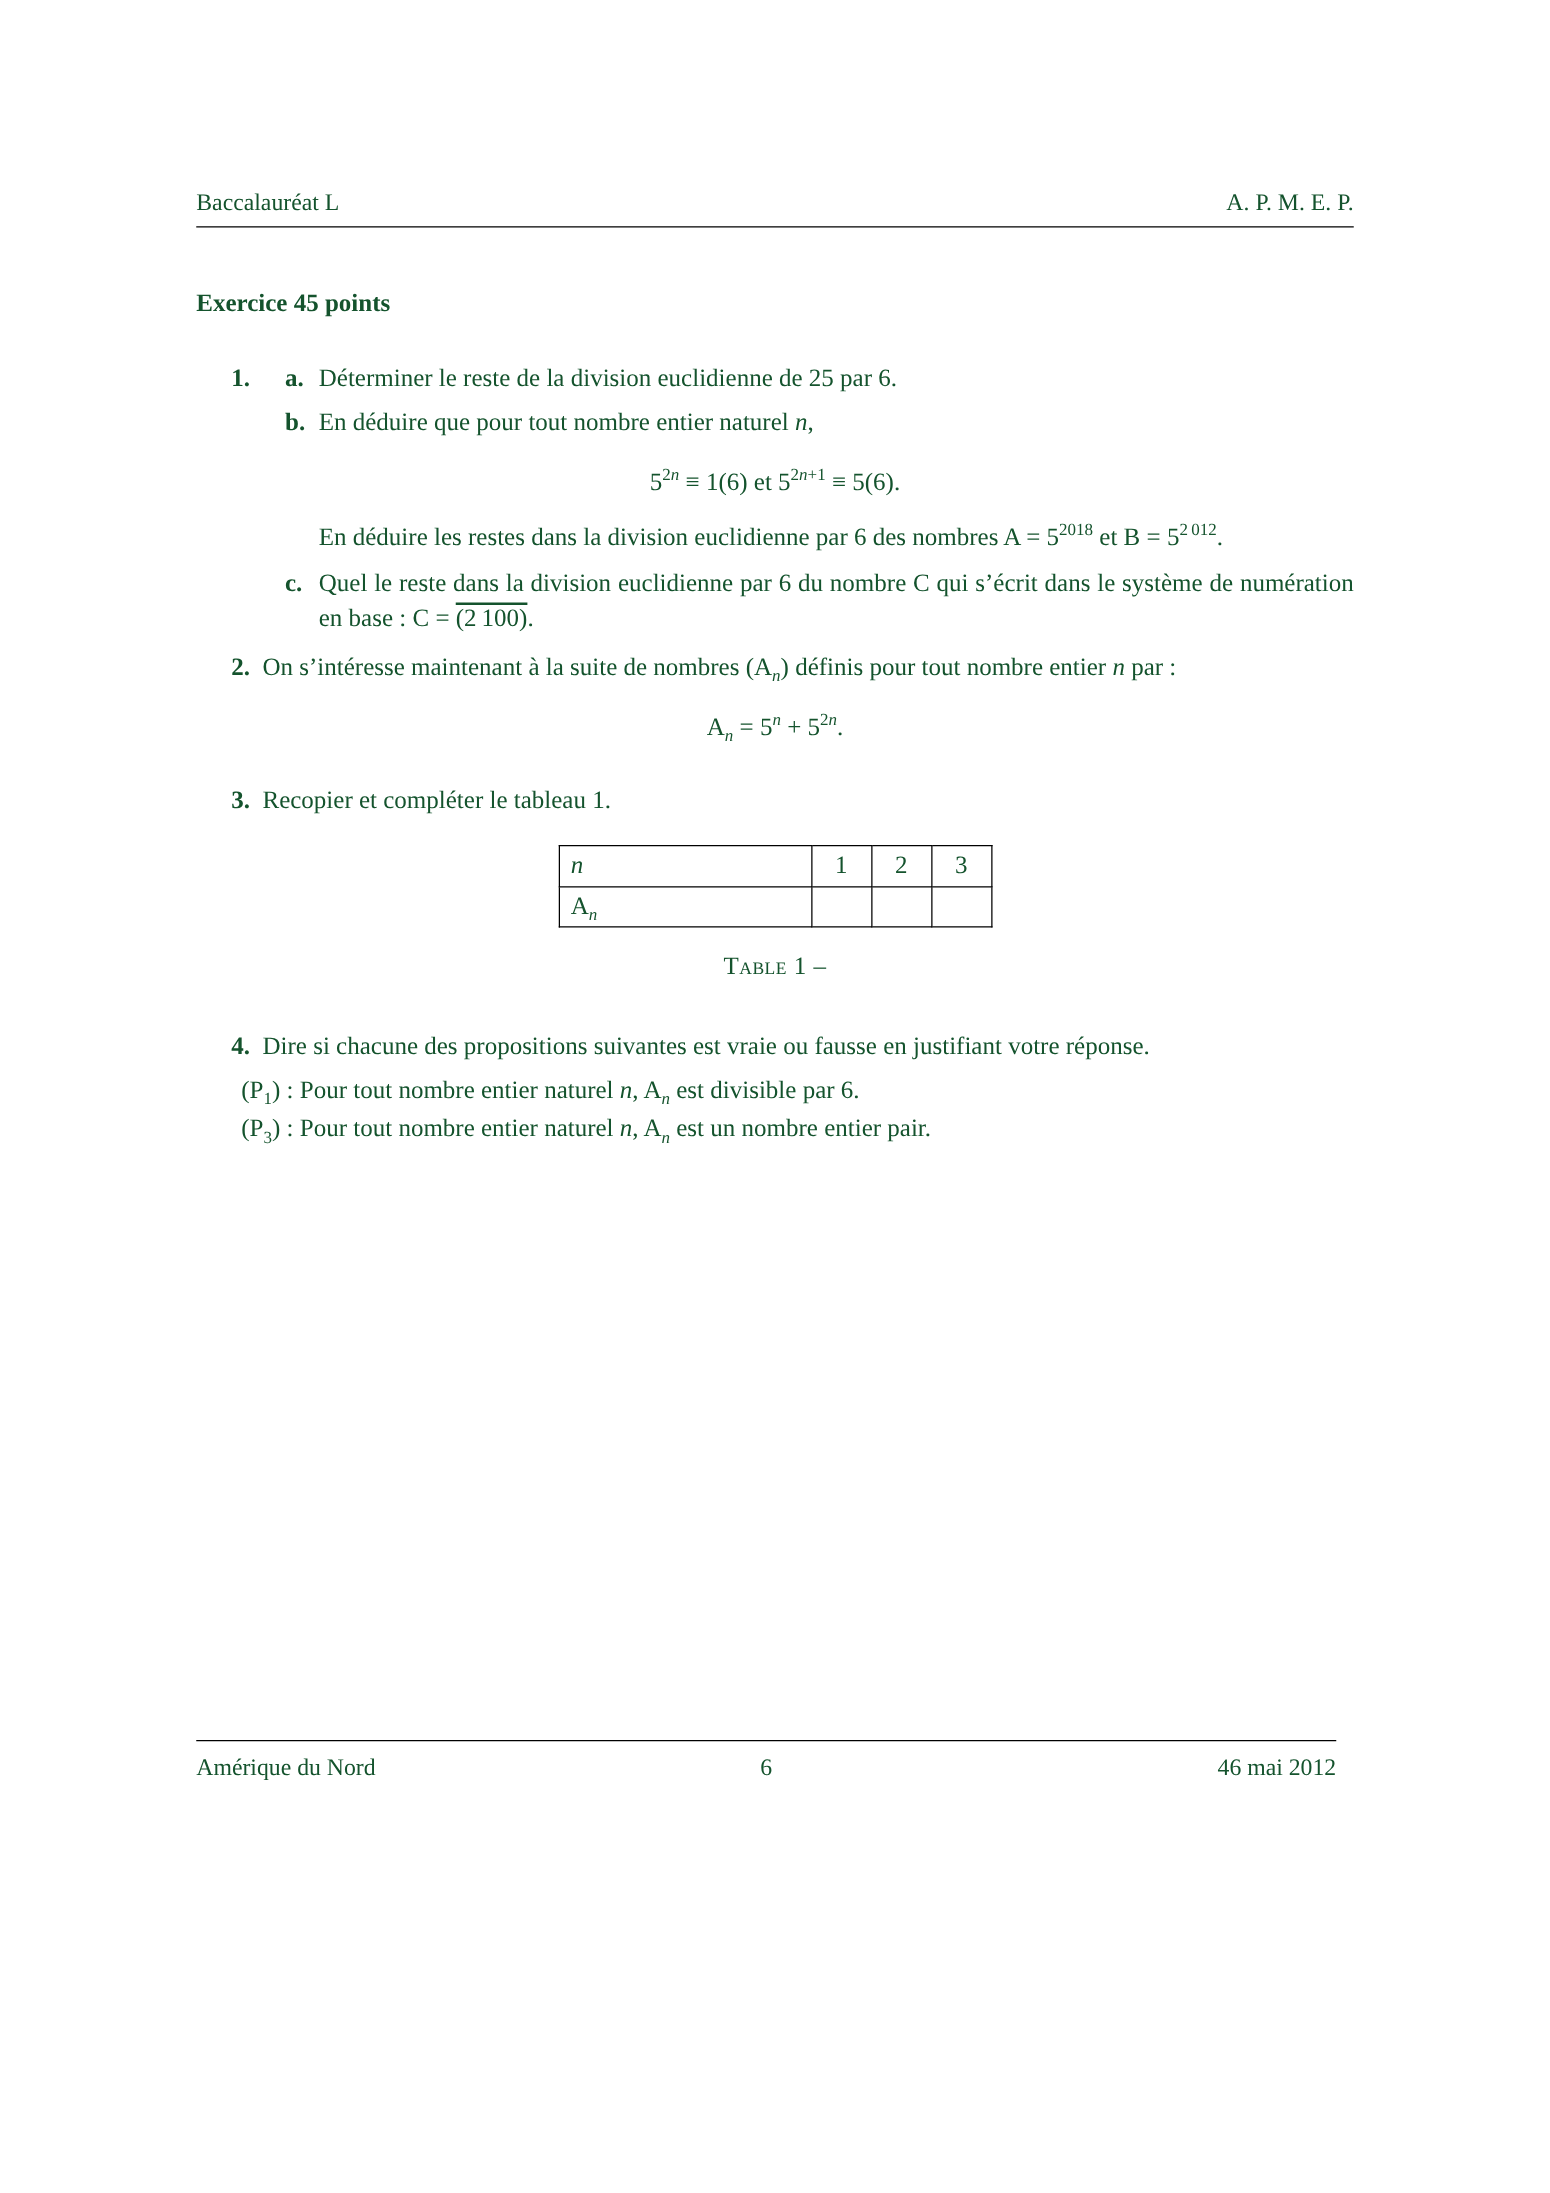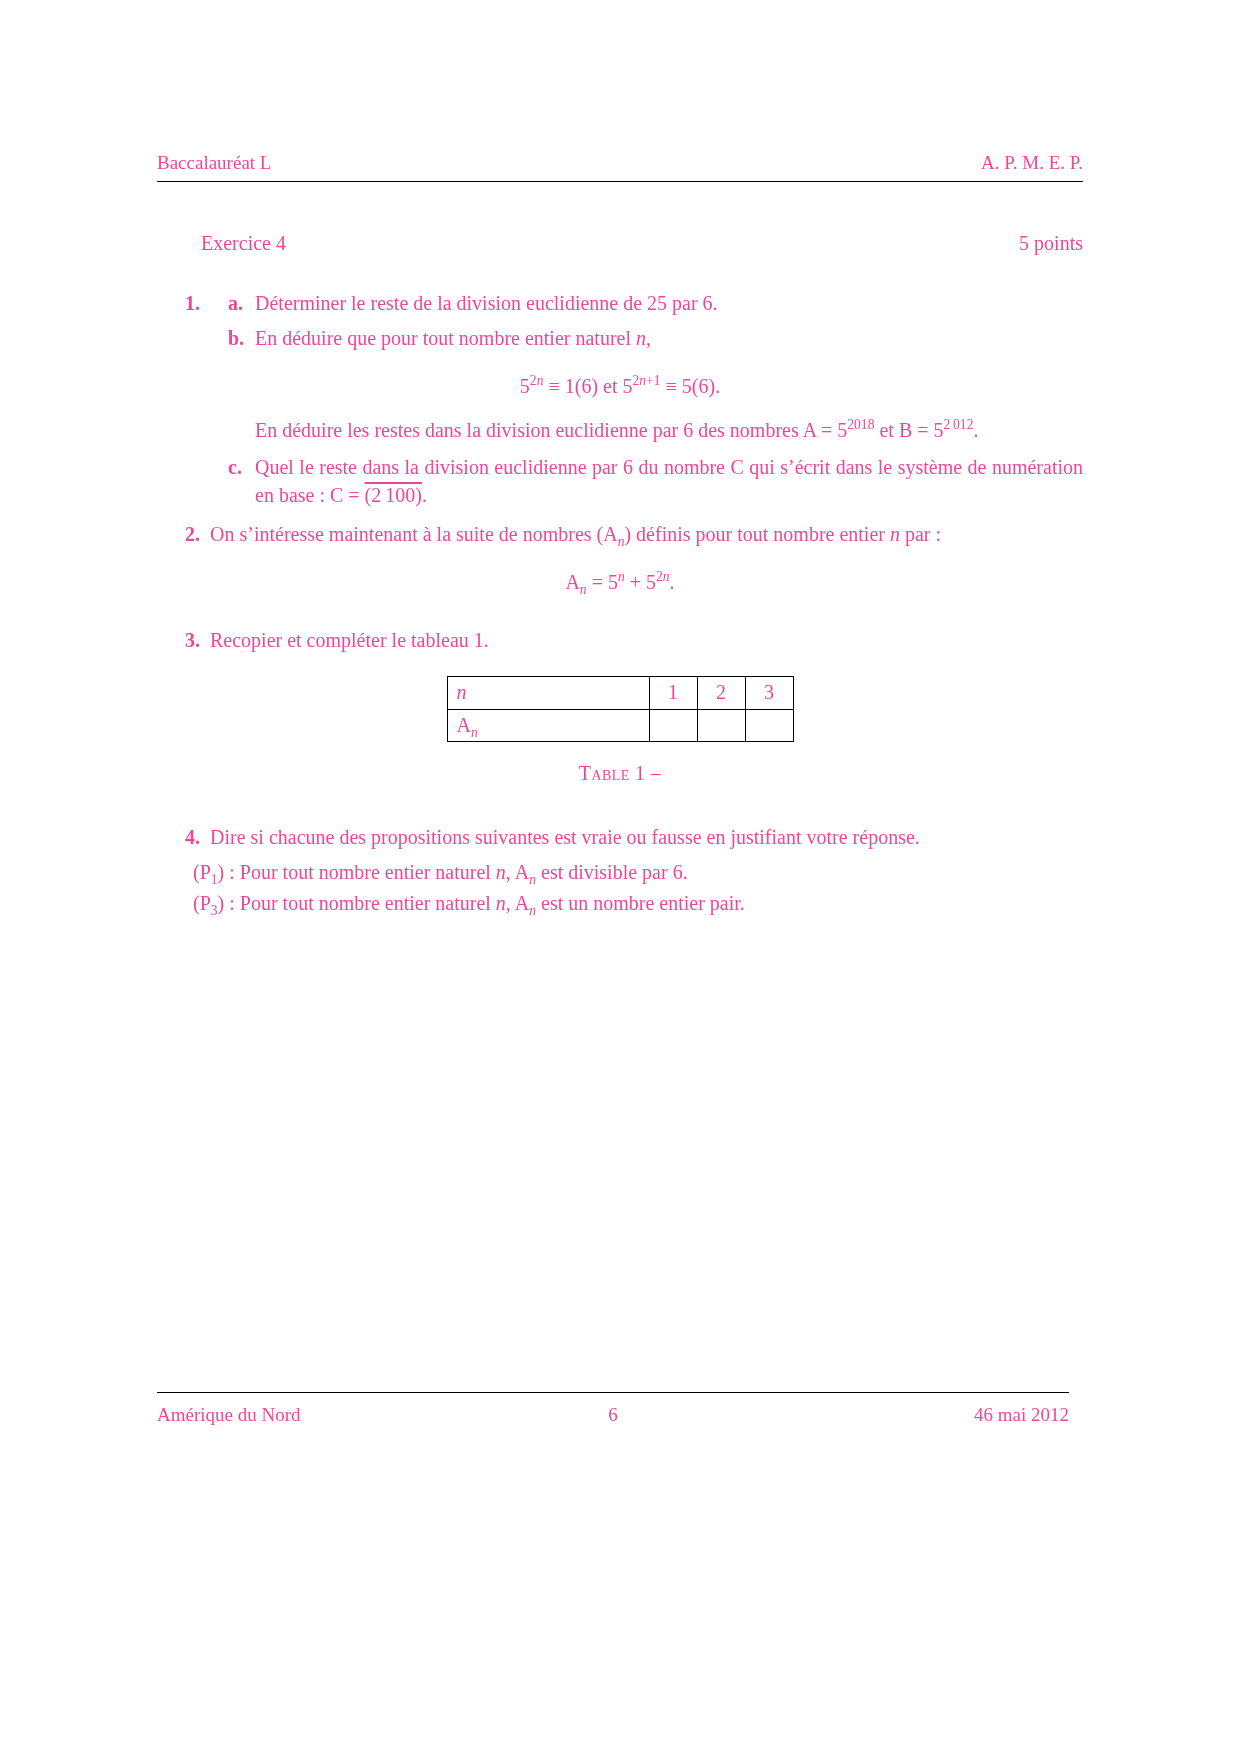--- a/index.html
+++ b/index.html
@@ -2,45 +2,44 @@
 <html><head>
 <meta charset="utf-8">
 <style>
   * { margin: 0; padding: 0; box-sizing: border-box; }
   html, body { background: #ffffff; }
   .page {
     position: relative;
     width: 1240px;
     height: 1754px;
     background: #ffffff;
-    color: #ec4899;
+    color: #14532d;
     font-family: "Liberation Serif", serif;
     font-size: 20px;
     line-height: 1.38;
     overflow: hidden;
     margin: 0 auto;
   }
   .content { padding: 0 157px; }
 
   .pg-header {
     display: flex;
     justify-content: space-between;
     align-items: baseline;
     padding-top: 150px;
     font-size: 19px;
   }
   .hdr-right { font-weight: normal; }
   .rule { border-top: 1.5px solid #000; height: 0; margin-top: 5px; }
 
   .ex-head {
     display: flex;
-    justify-content: space-between;
+    justify-content: flex-start;
     margin-top: 48px;
-    font-weight: normal;
-    margin-left: 44px;
+    font-weight: bold;
   }
 
   .li { position: relative; text-align: justify; }
   .li .lbl { position: absolute; font-weight: bold; }
   .lbl.l1 { left: 28px; }
   .lbl.l2 { left: 71px; }
   .lvl1 { padding-left: 53px; }
   .lvl2 { padding-left: 98px; }
 
   .mt8  { margin-top: 8px; }

